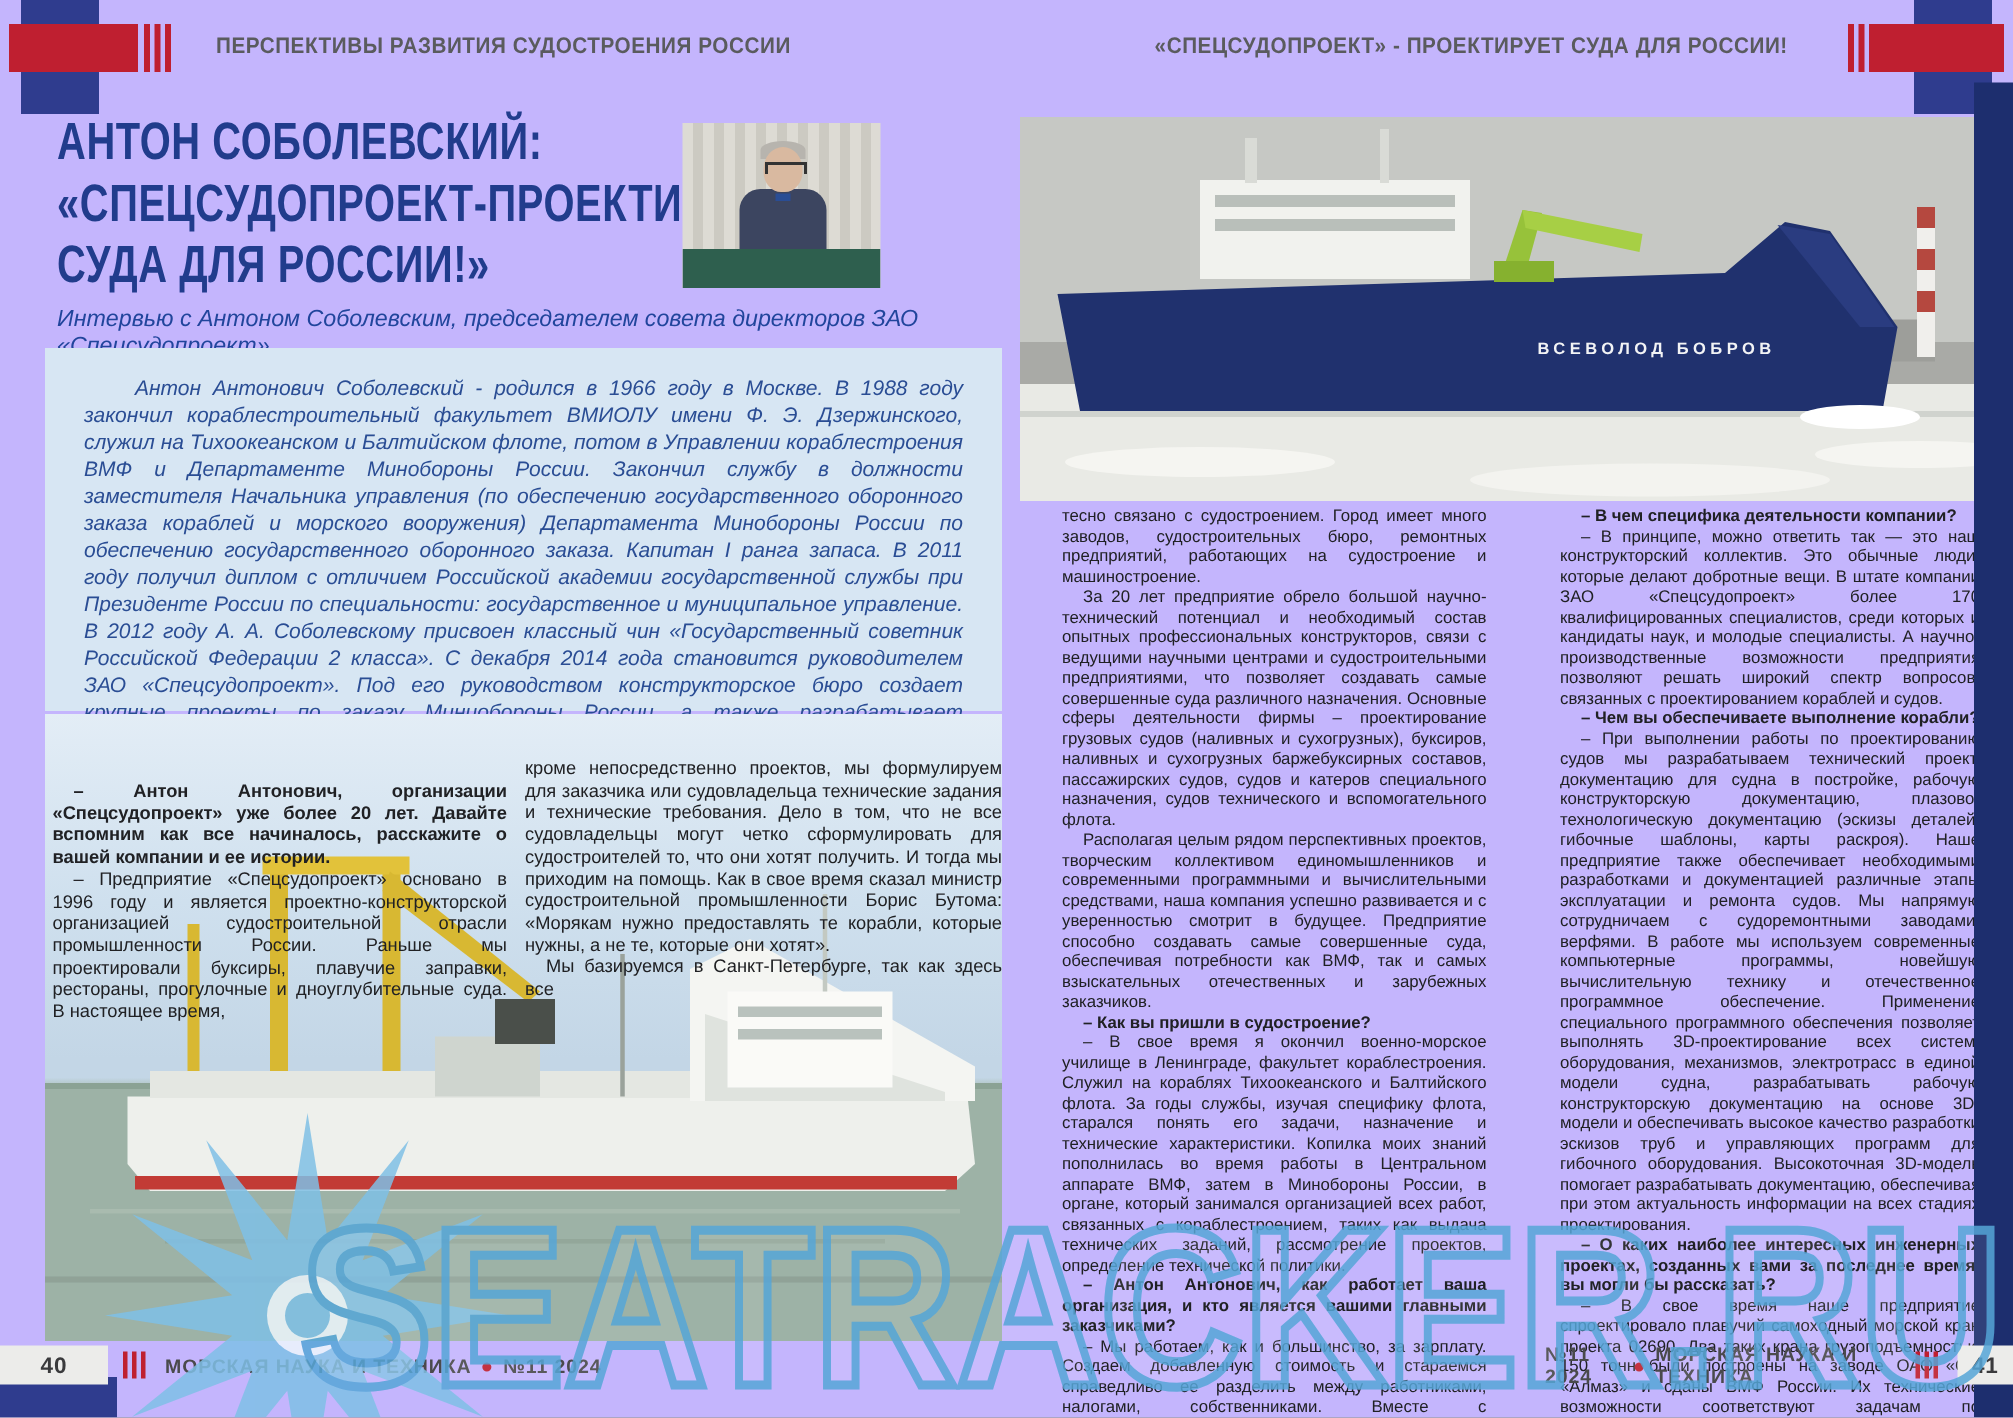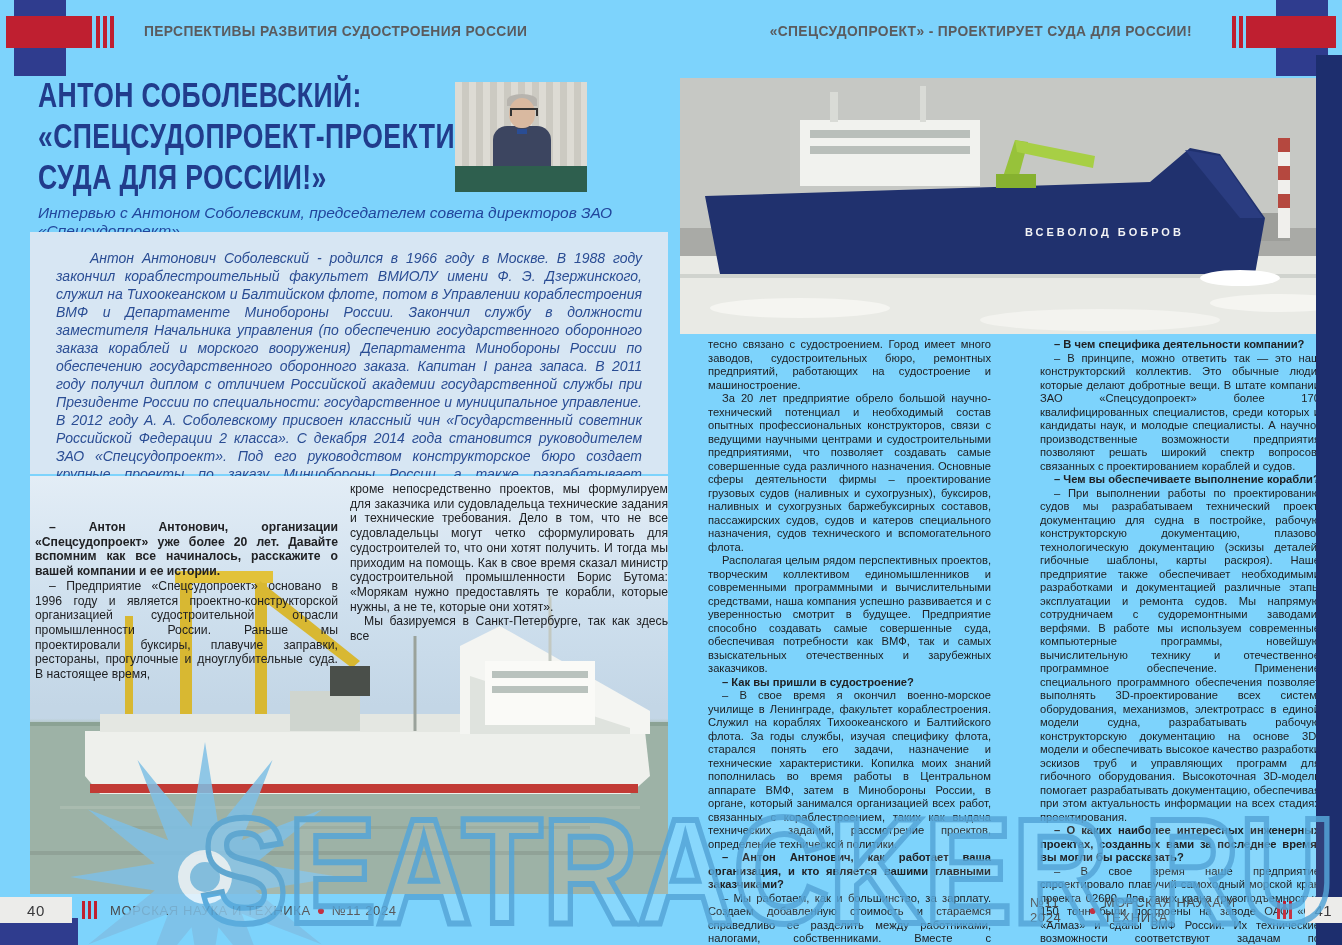--- a/index.html
+++ b/index.html
@@ -1,16 +1,16 @@
 <!DOCTYPE html>
 <html lang="ru"><head>
 <meta charset="utf-8">
 <style>
   html,body{margin:0;padding:0;background:#9a9a9a;}
-  #spread{position:relative;width:1342px;height:945px;background:#7dd3fc;overflow:hidden;
+  #spread{position:relative;width:1342px;height:945px;background:#c4b5fd;overflow:hidden;
           font-family:"Liberation Sans","DejaVu Sans",sans-serif;}
   
   .corner-blue{position:absolute;background:#2f3c8e;}
   .red-banner{position:absolute;background:#bf1f30;}
   .stripe{position:absolute;width:4px;background:#bf1f30;}
   .tagline{position:absolute;top:22px;font-size:15px;font-weight:700;color:#5a5b5e;
            letter-spacing:.4px;transform:scaleX(.92);white-space:nowrap;}
   .tagline.left{left:144px;transform-origin:left center;}
   .tagline.right{right:150px;transform-origin:right center;}
   
@@ -32,35 +32,35 @@
   .bio-box{position:absolute;left:30px;top:232px;width:638px;height:242px;background:#d7e6f3;
            box-sizing:border-box;padding:17px 26px;}
   .bio-text{font-style:italic;font-weight:500;font-size:14px;line-height:18px;color:#2a4d94;
             text-align:justify;text-indent:34px;}
   .col{position:absolute;color:#202124;}
   .para{margin:0;text-align:justify;}
   .para.indent{text-indent:14px;}
   .para.bold{font-weight:700;}
   .lp-col{top:482px;font-size:12.2px;line-height:14.7px;z-index:3;}
   #lp-col1{left:35px;width:303px;margin-top:38px;}
-  #lp-col2{left:350px;width:318px;}
+  #lp-col2{left:350px;width:318px;margin-top:23px;}
   
   .photo{position:absolute;overflow:hidden;text-align:center;}
   #left-photo{left:30px;top:476px;width:638px;height:418px;z-index:1;
      background:linear-gradient(#e3edf6 0%,#cfe0ee 30%,#c3d6e6 55%,#c3d6e6 58%,#a7bbb0 60%,#94ada1 100%);}
   #right-photo{left:680px;top:78px;width:662px;height:256px;background:#c6c8c4;}
   
   .rp-col{top:338px;font-size:11.2px;line-height:13.5px;z-index:3;}
   #rp-col1{left:708px;width:283px;}
   #rp-col2{left:1040px;width:280px;}
   .edge-bar{position:absolute;left:1316px;top:55px;width:26px;height:890px;background:#1d2e6e;z-index:4;}
   .corner-blue.bottom-left{left:0;top:918px;width:78px;height:27px;z-index:4;}
   
   .footer{position:absolute;top:897px;height:26px;display:flex;align-items:center;z-index:6;
-          font-size:13px;font-weight:400;color:#4a4a4c;letter-spacing:.6px;}
+          font-size:13px;font-weight:700;color:#4a4a4c;letter-spacing:.6px;}
   .pagenum-box{background:#ececea;height:26px;display:flex;align-items:center;justify-content:center;
                font-size:15px;color:#3a3a3c;}
   .footer .dot{color:#bf1f30;margin:0 6px;font-size:14px;}
   .fstripes{display:inline-flex;margin:0 10px;height:18px;align-items:stretch;}
   .fstripes i{width:3px;background:#bf1f30;margin-right:3px;}
   
   #watermark{position:absolute;left:0;top:725px;width:1342px;height:220px;z-index:8;pointer-events:none;}
 </style>
 </head>
 <body>

